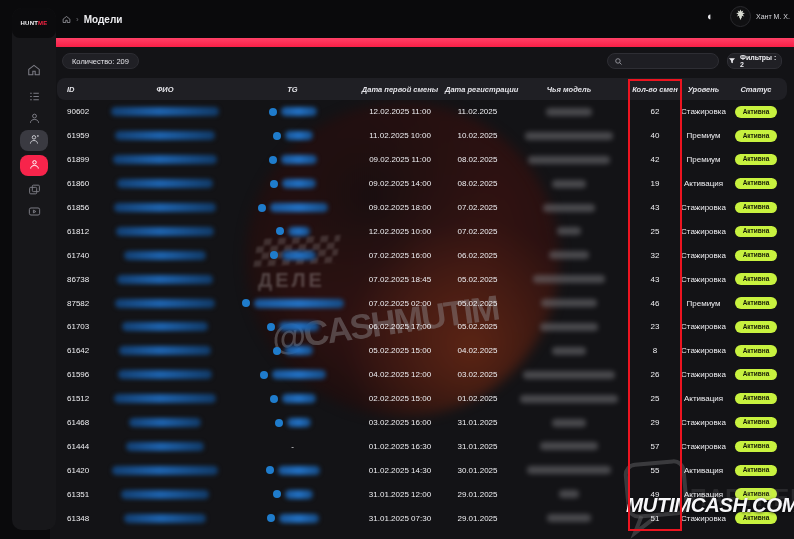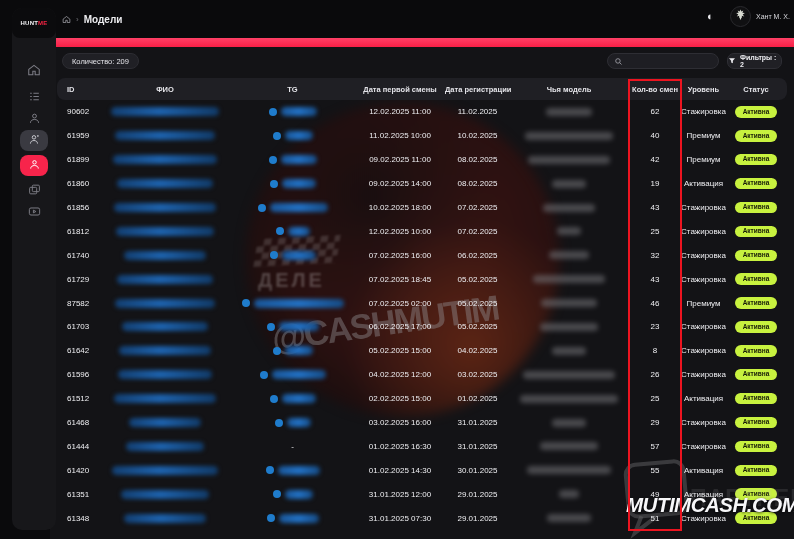--- a/index.html
+++ b/index.html
@@ -67,21 +67,21 @@
   .search-box input { background:transparent; border:none; outline:none; color:#ddd; font-size:7.5px; width:86px;
             font-family:"Liberation Sans", sans-serif; }
   .filters-btn { position:absolute; left:677px; top:6px; width:55px; height:16px; background:#202025;
             border:1px solid #2e2e34; border-radius:7px; display:flex; align-items:center; justify-content:center;
             gap:4px; color:#ececf0; font-size:7px; font-weight:bold; z-index:3; }
 
   
   .thead { position:absolute; left:7px; top:31px; width:730px; height:22px; background:#1f1f24; border-radius:8px;
             display:grid; grid-template-columns:43px 130px 125px 90px 65px 118px 54px 43px 62px;
             align-items:center; z-index:3; }
-  .th { color:#e4e4e9; font-size:7.5px; font-weight:bold; text-align:center; white-space:nowrap; }
+  .th { color:#e4e4e9; font-size:7.5px; font-weight:bold; text-align:center; white-space:nowrap;font-style:italic; }
   .th:first-child { text-align:left; padding-left:10px; }
   .tbody { position:absolute; left:7px; top:53px; width:730px; z-index:3; }
   .tr { display:grid; grid-template-columns:43px 130px 125px 90px 65px 118px 54px 43px 62px;
         height:23.9px; align-items:center; }
   .td { color:#eeeef1; font-size:8px; text-align:center; display:flex; align-items:center; justify-content:center; gap:4px; }
   .td.c0 { justify-content:flex-start; padding-left:10px; }
   .bar { height:9px; border-radius:4.5px; }
   .bar.blue  { background:linear-gradient(90deg,#133f71,#1d62ad 45%,#113a67); filter:blur(2.2px); }
   .bar.blue2 { background:linear-gradient(90deg,#1a5596,#2271c4 50%,#164a82); filter:blur(2px); }
   .bar.gray  { height:8px; background:#77777c; opacity:.55; filter:blur(2.6px); }
@@ -284,21 +284,21 @@
         </div>
         <div class="tr">
           <div class="td c0">61856</div>
           <div class="td c1">
             <div class="bar blue" style="width: 102px;"></div>
           </div>
           <div class="td c2">
             <div class="tg-dot"></div>
             <div class="bar blue2" style="width: 58px;"></div>
           </div>
-          <div class="td c3">10.02.2025 18:00</div>
+          <div class="td c3">09.02.2025 18:00</div>
           <div class="td c4">07.02.2025</div>
           <div class="td c5">
             <div class="bar gray" style="width: 52px;"></div>
           </div>
           <div class="td c6">43</div>
           <div class="td c7">Стажировка</div>
           <div class="td c8">
             <span class="badge">Активна</span>
           </div>
         </div>
@@ -336,21 +336,21 @@
           <div class="td c5">
             <div class="bar gray" style="width: 40px;"></div>
           </div>
           <div class="td c6">32</div>
           <div class="td c7">Стажировка</div>
           <div class="td c8">
             <span class="badge">Активна</span>
           </div>
         </div>
         <div class="tr">
-          <div class="td c0">61729</div>
+          <div class="td c0">86738</div>
           <div class="td c1">
             <div class="bar blue" style="width: 96px;"></div>
           </div>
           <div class="td c2"></div>
           <div class="td c3">07.02.2025 18:45</div>
           <div class="td c4">05.02.2025</div>
           <div class="td c5">
             <div class="bar gray" style="width: 72px;"></div>
           </div>
           <div class="td c6">43</div>

